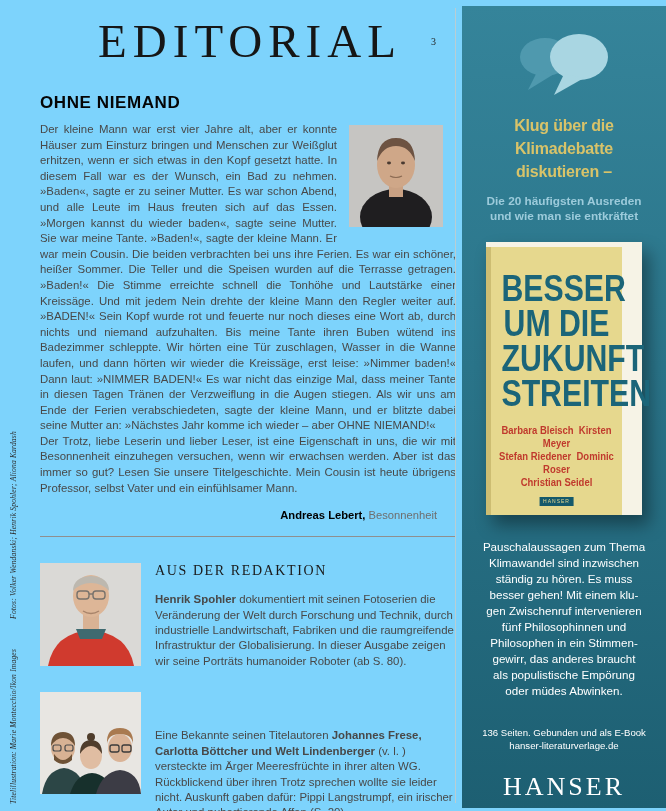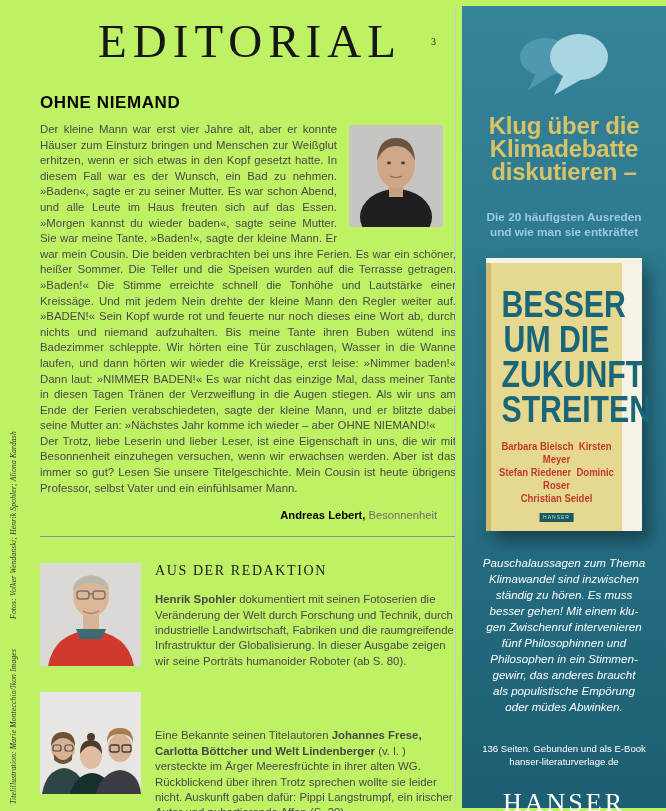--- a/index.html
+++ b/index.html
@@ -1,17 +1,17 @@
 <!DOCTYPE html>
 <html><head>
 <meta charset="utf-8">
 <style>
   html,body { margin:0; padding:0; background:#ffffff; }
   .page {
-    position:relative; width:666px; height:811px; background:#bef264;
+    position:relative; width:666px; height:811px; background:#7dd3fc;
     font-family:"Liberation Sans", sans-serif; overflow:hidden;
   }
 
   
   .credits {
     position:absolute; left:9px; top:804px;
     transform:rotate(-90deg); transform-origin:0 0;
     white-space:nowrap; font-family:"Liberation Serif", serif;
     font-style:italic; font-size:7.5px; color:#2b2b2b; letter-spacing:.2px;
   }
@@ -58,46 +58,46 @@
   .divider { position:absolute; left:455px; top:8px; width:1px; height:795px; background:#b9cdd3; }
 
   
   .sidebar {
     position:absolute; left:462px; top:6px; width:204px; height:802px;
     background:linear-gradient(180deg,#35849a 0%, #2a7489 45%, #1d5f72 100%);
     text-align:center;
   }
   .bubbles { margin-top:24px; }
   .ad-headline {
-    margin:14px 6px 0; font-size:24px; font-weight:700; color:#d8c369;
+    margin:14px 6px 0; font-size:16px; font-weight:700; color:#d8c369;
     line-height:23px; white-space:pre-line; letter-spacing:-.2px;text-align:center;
   }
   .ad-subline {
-    margin:27px 6px 0; font-size:11.8px; font-weight:700; color:#9ccbdb;
+    margin:11px 6px 0; font-size:11.8px; font-weight:700; color:#9ccbdb;
     line-height:14.5px; white-space:pre-line;
   }
   .book-wrap { margin:19px auto 0; width:156px; }
   .book { position:relative; background:#f6f3e6; padding:5px 20px 0 0;
           box-shadow:7px 10px 16px rgba(0,0,0,.38); }
   .cover { position:relative; background:#e6d88e; border-left:5px solid #cdbd72; height:268px; }
   .cover-title {
     padding-top:24px; transform:scaleX(.84); transform-origin:50% 0;
     font-size:36px; line-height:35px; font-weight:800; color:#1b6579;
     white-space:pre-line;
   }
   .cover-authors {
     margin-top:13px; font-size:10.3px; font-weight:700; color:#c03a2d;
     line-height:13px; white-space:pre-wrap; transform:scaleX(.92);
   }
   .cover-logo {
     position:absolute; bottom:9px; left:50%; transform:translateX(-50%);
     background:#15596b; color:#e6d88e; font-size:5px; letter-spacing:1px;
     padding:2px 4px; line-height:1;
   }
-  .ad-blurb { margin:24px 6px 0; font-size:11.6px; line-height:16px; color:#ffffff; white-space:pre-line;font-style:italic; }
+  .ad-blurb { margin:24px 6px 0; font-size:11.6px; line-height:16px; color:#ffffff; white-space:pre-line; }
   .ad-meta  { margin:27px 4px 0; font-size:9.6px;  line-height:13px; color:#ffffff; white-space:pre-line; }
   .ad-publisher {
     margin-top:20px; font-family:"Liberation Serif", serif; font-weight:400;
     font-size:26px; letter-spacing:3px; color:#ffffff;
   }
 </style>
 </head>
 <body>
 
 <div class="page">

